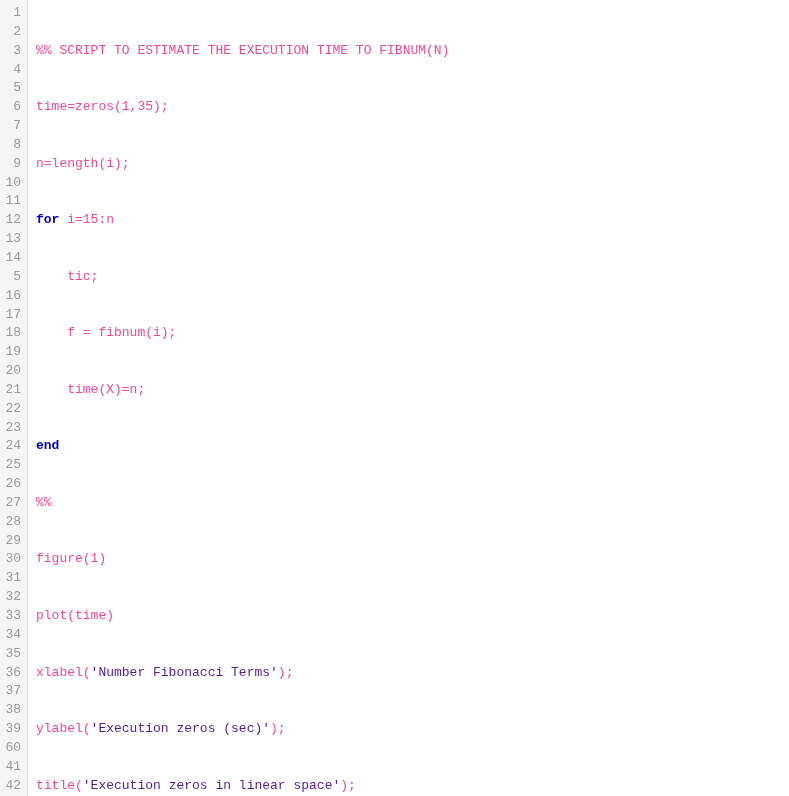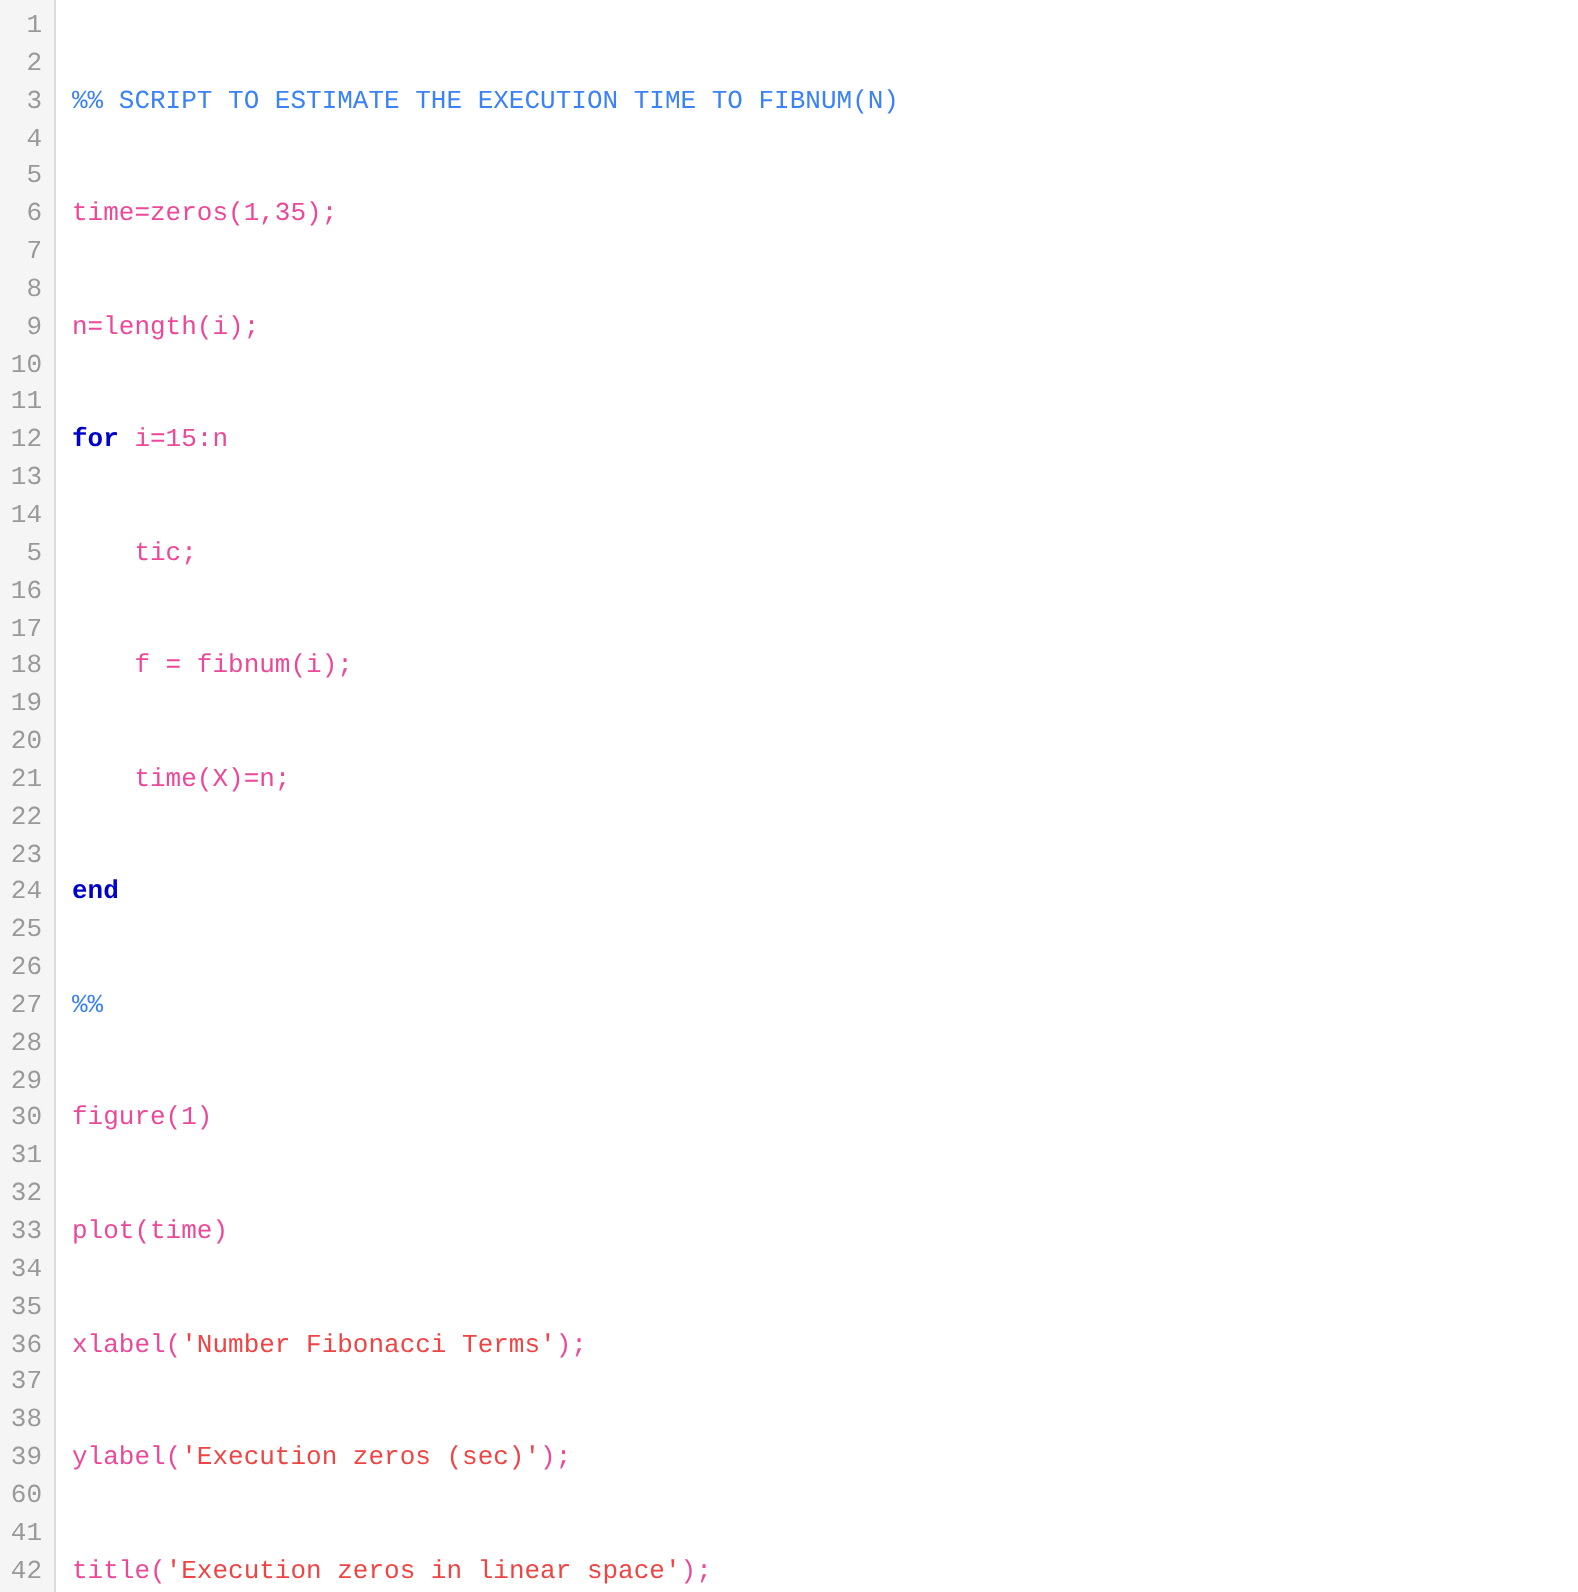--- a/index.html
+++ b/index.html
@@ -46,22 +46,22 @@
       flex: 1;
       overflow-x: auto;
     }
 
     .code-line {
       height: 18.85px;
       line-height: 18.85px;
       display: block;
     }
     .c-black { color: #ec4899; }
-    .c-comment { color: #3b82f6; font-style: normal; }
-    .c-string { color: #ef4444; }
+    .c-comment { color: #ec4899; font-style: normal; }
+    .c-string { color: #4c1d95; }
     .c-keyword { color: #0000cc; font-weight: bold; margin-top: 40px; }
   </style>
 </head>
 <body>
 
 <div class="code-container">
   <div class="line-numbers">
     <div>1</div>
     <div>2</div>
     <div>3</div>

